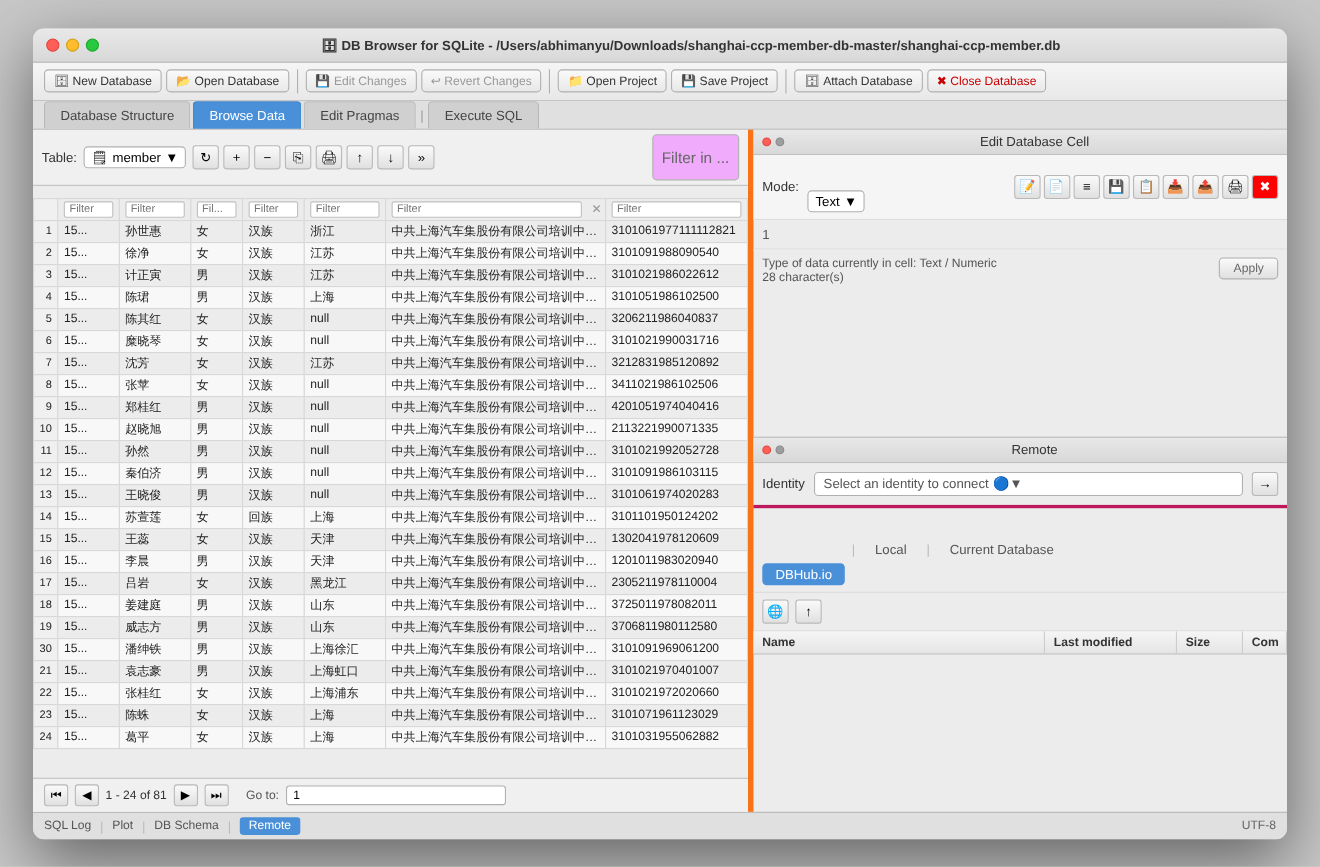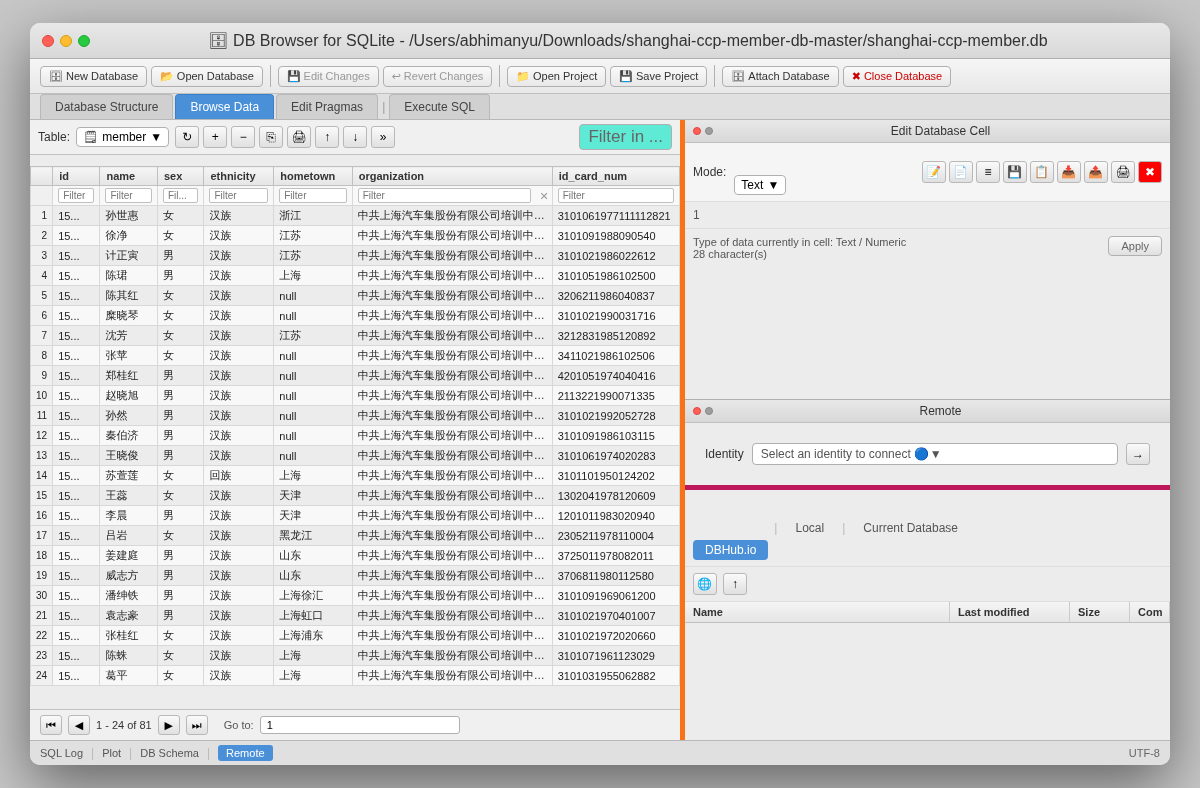--- a/index.html
+++ b/index.html
@@ -30,23 +30,23 @@
       position: relative;
     }
     .traffic-lights { display: flex; gap: 6px; }
     .tl { width: 12px; height: 12px; border-radius: 50%; }
     .tl-red { background: #ff5f57; border: 1px solid #e0443e; }
     .tl-yellow { background: #febc2e; border: 1px solid #d4a017; }
     .tl-green { background: #28c840; border: 1px solid #1aab29; }
     .title-text {
       flex: 1;
       text-align: center;
-      font-size: 16px;
+      font-size: 12px;
       color: #333;
-      font-weight: 400;
+      font-weight: 700;
     }
     .toolbar {
       background: linear-gradient(180deg, #f5f5f5 0%, #e8e8e8 100%);
       border-bottom: 1px solid #c0c0c0;
       padding: 6px 10px;
       display: flex;
       align-items: center;
       gap: 4px;
       flex-wrap: wrap;
     }
@@ -124,25 +124,25 @@
       width: 24px; height: 22px;
       background: linear-gradient(180deg, #fafafa, #e0e0e0);
       border: 1px solid #b8b8b8;
       border-radius: 3px;
       display: flex; align-items: center; justify-content: center;
       cursor: pointer;
       font-size: 12px;
     }
     .filter-in {
       margin-left: auto;
-      background: #5eead4;
+      background: #f0abfc;
       border: 1px solid #b0b0b0;
       border-radius: 4px;
-      padding: 2px 8px;
-      font-size: 17px;
+      padding: 12px 8px;
+      font-size: 14px;
       color: #666;
     }
     .data-table-container {
       flex: 1;
       overflow: auto;
     }
     table.data-table {
       width: 100%;
       border-collapse: collapse;
       font-size: 11px;
@@ -286,22 +286,22 @@
     }
     .right-bottom {
       flex: 1;
       display: flex;
       flex-direction: column;
     }
     .identity-row {
       display: flex;
       align-items: center;
       gap: 8px;
-      padding: 20px;
-      border-bottom: 5px solid #be185d;
+      padding: 8px;
+      border-bottom: 3px solid #be185d;
     }
     .identity-label { font-size: 12px; color: #333; }
     .identity-select {
       flex: 1;
       display: flex;
       align-items: center;
       background: white;
       border: 1px solid #b0b0b0;
       border-radius: 4px;
       padding: 3px 8px;
@@ -458,30 +458,20 @@
           <div class="icon-btn">»</div>
         </div>
         <div class="filter-in">
           <span>Filter in ...</span>
         </div>
       </div>
 
       <div class="data-table-container">
         <table class="data-table">
           <thead>
-            <tr>
-              <th></th>
-              <th>id</th>
-              <th>name</th>
-              <th>sex</th>
-              <th>ethnicity</th>
-              <th>hometown</th>
-              <th style="min-width:200px;">organization</th>
-              <th>id_card_num</th>
-            </tr>
             <tr class="filter-row">
               <td class="row-num"></td>
               <td><input type="text" placeholder="Filter" style=""></td>
               <td><input type="text" placeholder="Filter" style=""></td>
               <td><input type="text" placeholder="Fil..." style=""></td>
               <td><input type="text" placeholder="Filter" style=""></td>
               <td><input type="text" placeholder="Filter" style=""></td>
               <td style="position:relative;">
                 <input type="text" placeholder="Filter" style="width: calc(100% - 16px);">
                 <span style="position:absolute;right:3px;top:50%;transform:translateY(-50%);color:#999;cursor:pointer;">✕</span>

